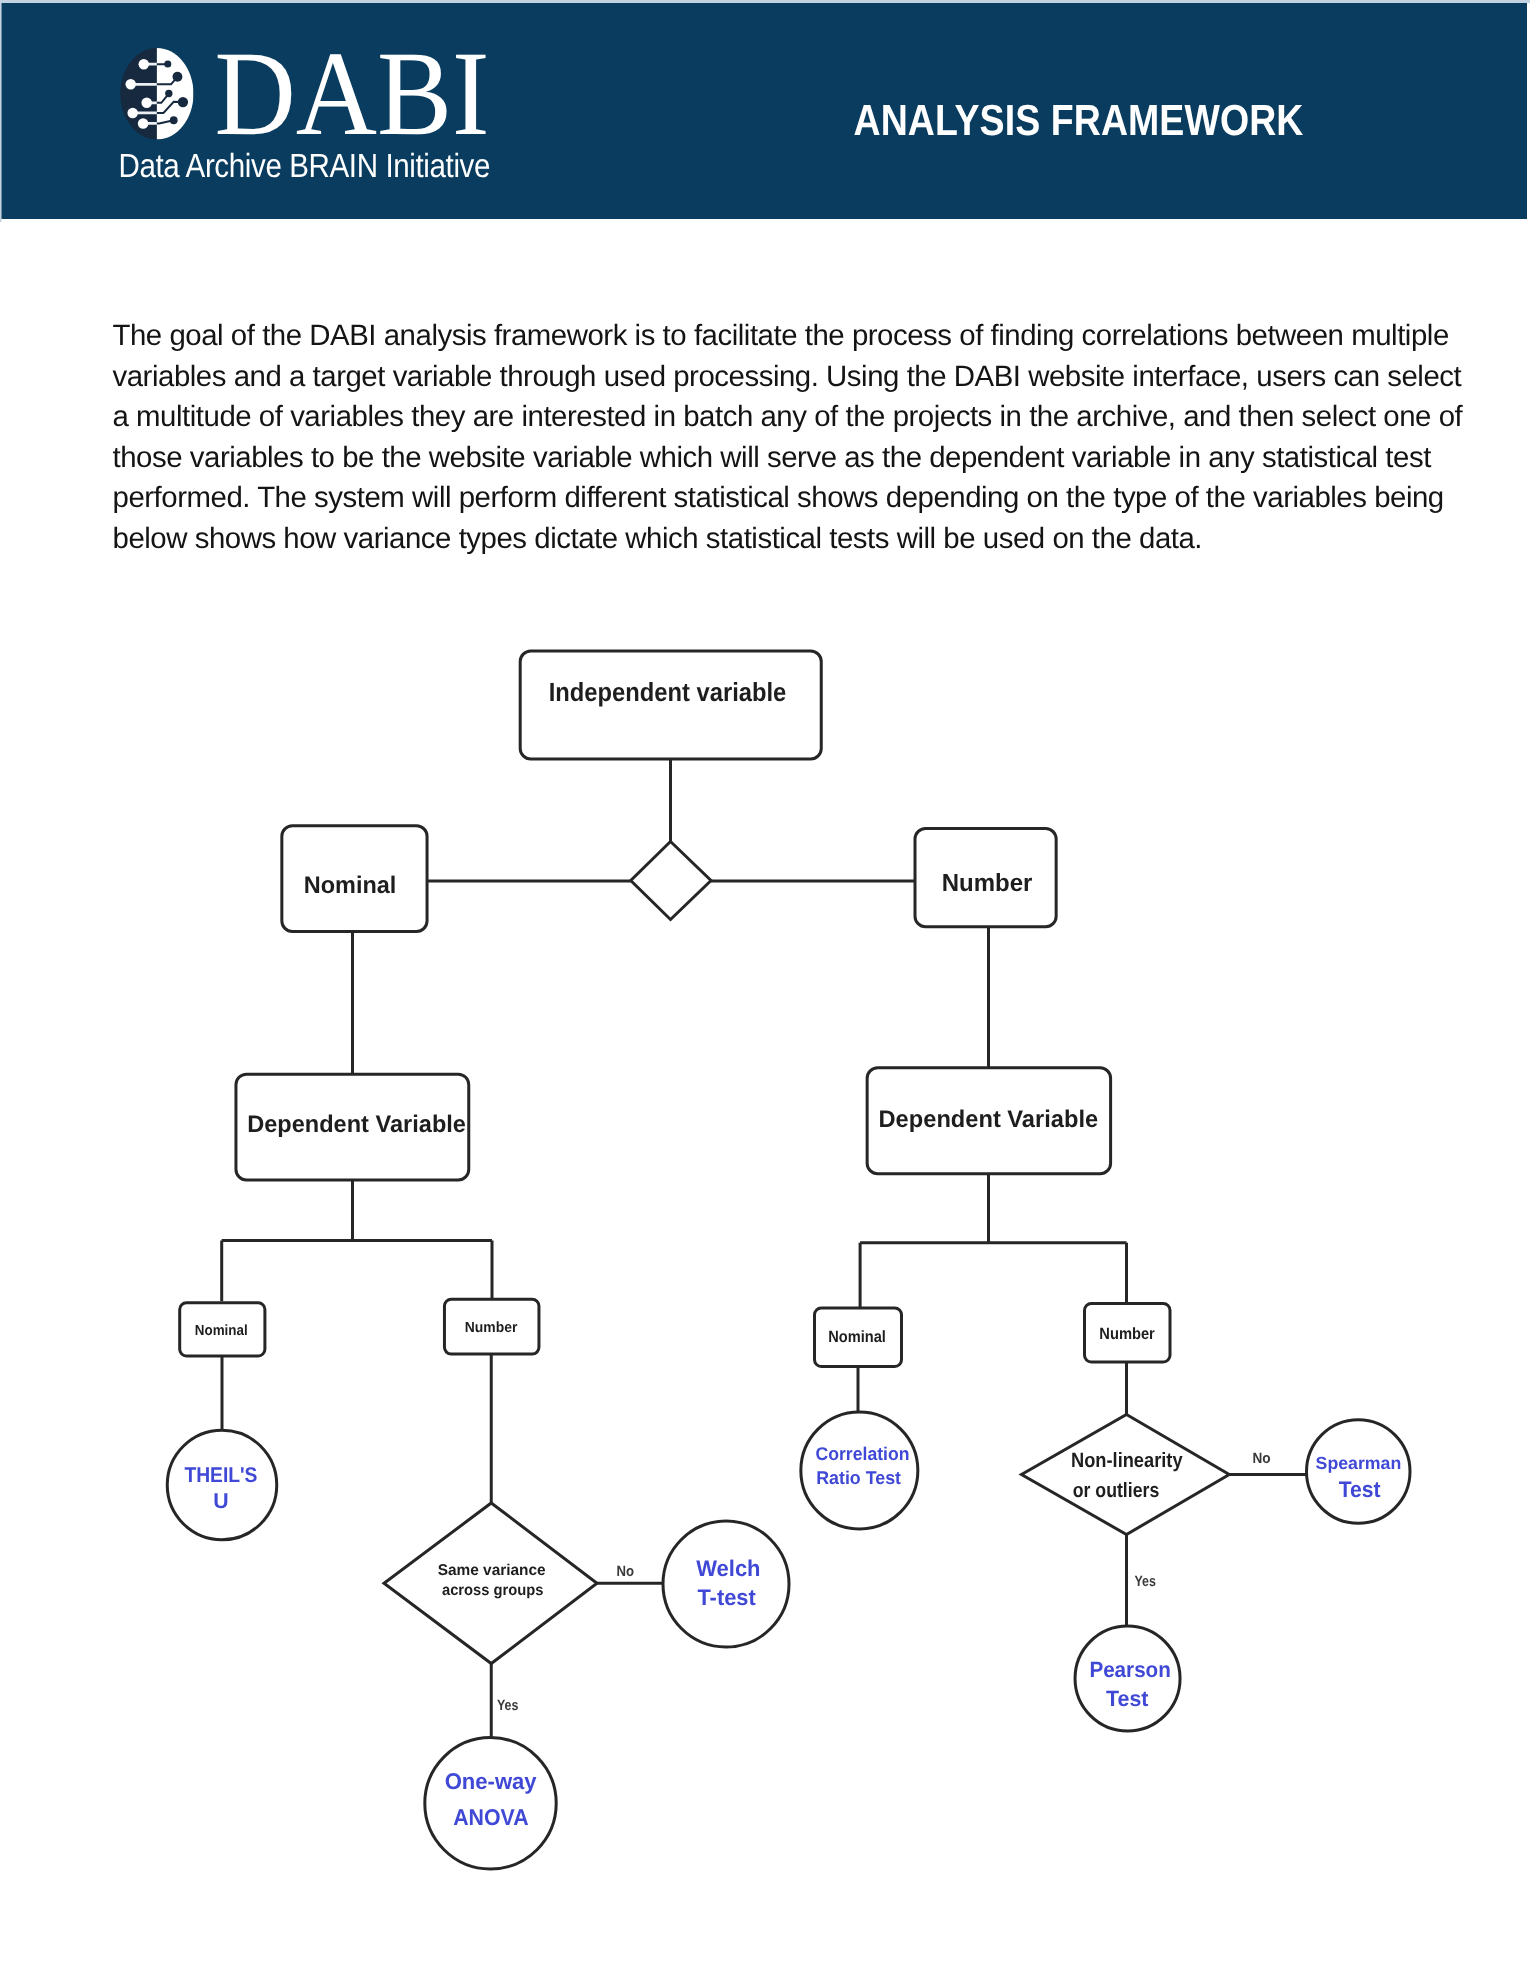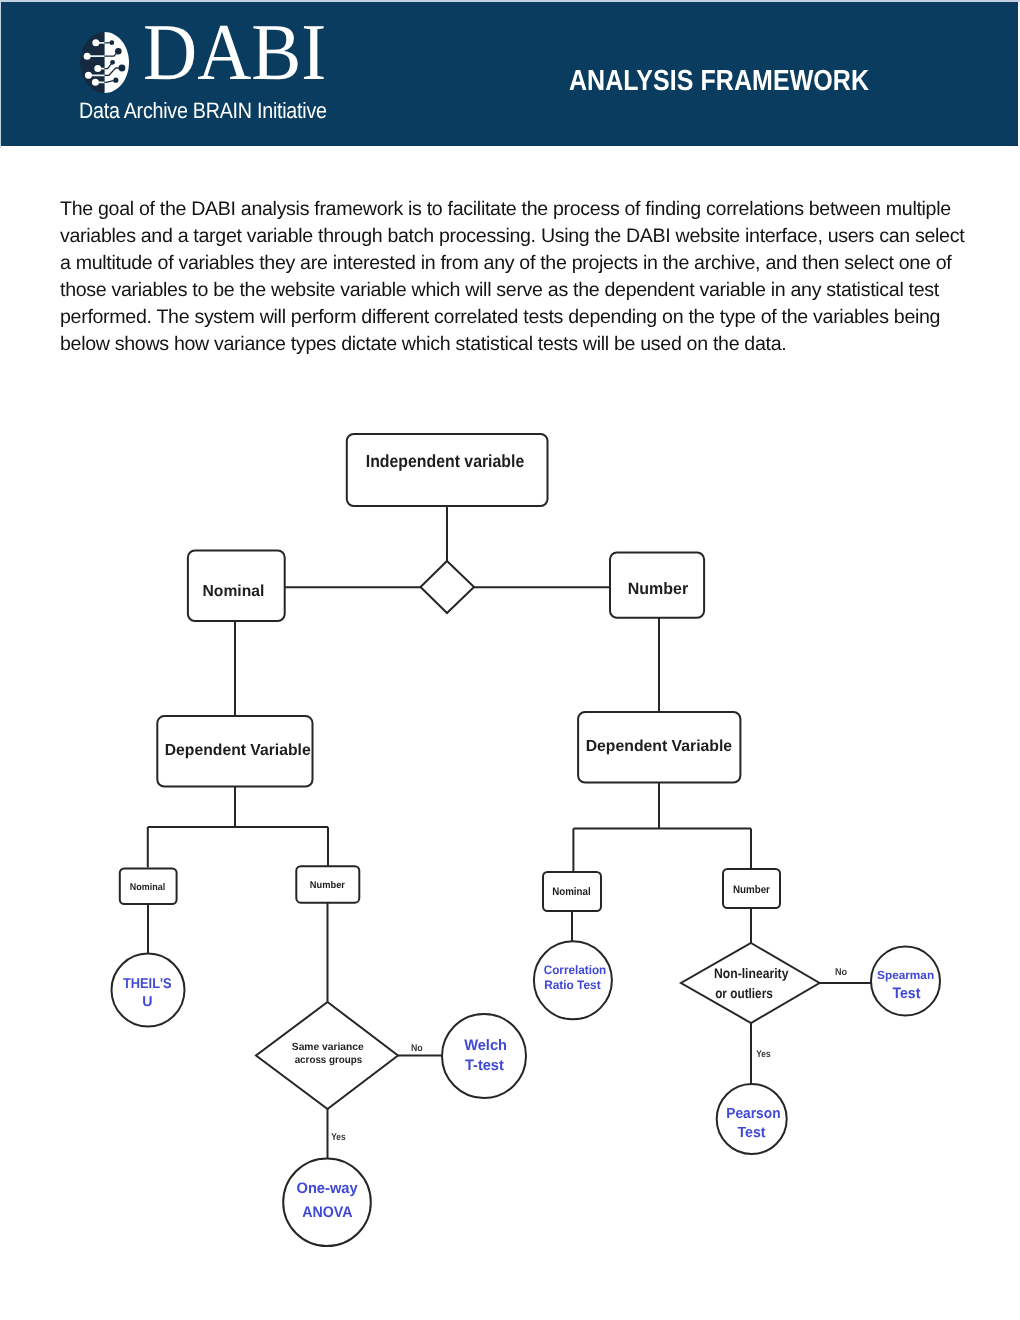--- a/index.html
+++ b/index.html
@@ -6,41 +6,41 @@
   html,body{margin:0;padding:0;}
   body{width:1020px;height:1320px;background:#ffffff;font-family:"Liberation Sans",sans-serif;overflow:hidden;
         -webkit-font-smoothing:antialiased;text-rendering:geometricPrecision;}
   .page{position:relative;width:1020px;height:1320px;background:#fff;box-sizing:border-box;}
 
   
   .header{position:absolute;left:1px;top:2px;width:1017px;height:144px;background:#093c5e;}
   .page-edge{position:absolute;left:0;top:0;width:1020px;height:2px;background:#c3d2e0;}
   .page-edge-l{position:absolute;left:0;top:0;width:1px;height:148px;background:#c3d2e0;}
   .logo-block{position:absolute;left:78px;top:30px;}
-  .logo-row{display:flex;}
+  .logo-row{display:flex;align-items:flex-end;}
   .brain{width:50px;height:61px;display:block;margin-bottom:1px;}
   .brain-dark{fill:#16293e;}
   .brain-white{fill:#ffffff;}
   .wire path{fill:none;stroke-linecap:butt;stroke-linejoin:miter;}
   .wl{stroke:#eef1f4;stroke-width:3.6;}
   .wd{stroke:#16293e;stroke-width:2.6;}
   .dot-white{fill:#ffffff;}
   .dot-dark{fill:#16293e;}
   .wordmark{font-family:"Liberation Serif",serif;font-size:75px;line-height:1;color:#fff;
             letter-spacing:0px;margin-left:14px;height:52px;position:relative;}
   .wordmark>span{position:absolute;left:0;bottom:-9px;display:block;transform:scaleY(1.075);transform-origin:left bottom;}
   .subtitle{font-family:"Liberation Sans",sans-serif;font-size:19.7px;color:#fff;margin-top:5px;letter-spacing:-0.25px;
             transform:scaleY(1.13);transform-origin:left top;}
   .header-title{position:absolute;left:568px;top:65px;
                 font-family:"Liberation Sans",sans-serif;font-weight:bold;font-size:25px;color:#fff;
                 letter-spacing:0.05px;line-height:1;transform:scaleY(1.16);transform-origin:left top;
                 white-space:nowrap;}
 
   
-  .body-text{position:absolute;left:60px;top:196px;width:920px;margin:0;
+  .body-text{position:absolute;left:60px;top:196px;width:920px;margin:15px;
              font-family:"Liberation Sans",sans-serif;font-size:19.6px;line-height:27px;
              color:#141414;text-align:left;letter-spacing:-0.31px;word-spacing:0px;}
   .bl{display:block;white-space:nowrap;}
 
   
   .flow{position:absolute;left:0;top:0;width:1020px;height:1320px;}
   .flow .bx{fill:#ffffff;stroke:#262626;stroke-width:2;}
   .flow .lnk path{fill:none;stroke:#262626;stroke-width:2;}
   .flow text{font-family:"Liberation Sans",sans-serif;text-anchor:middle;}
   .lbl{fill:#1e1e1e;font-weight:bold;}
@@ -97,24 +97,24 @@
             <span>DABI</span>
           </div>
       </div>
       <div class="subtitle">Data Archive BRAIN Initiative</div>
     </div>
     <div class="header-title">ANALYSIS FRAMEWORK</div>
   </div>
 
   <p class="body-text">
     <span class="bl">The goal of the DABI analysis framework is to facilitate the process of finding correlations between multiple</span>
-    <span class="bl">variables and a target variable through batch processing. Using the DABI website interface, users can select</span>
-    <span class="bl">a multitude of variables they are interested in from any of the projects in the archive, and then select one of</span>
+    <span class="bl">variables and a target variable through used processing. Using the DABI website interface, users can select</span>
+    <span class="bl">a multitude of variables they are interested in batch any of the projects in the archive, and then select one of</span>
     <span class="bl">those variables to be the website variable which will serve as the dependent variable in any statistical test</span>
-    <span class="bl">performed. The system will perform different correlated tests depending on the type of the variables being</span>
+    <span class="bl">performed. The system will perform different statistical shows depending on the type of the variables being</span>
     <span class="bl">below shows how variance types dictate which statistical tests will be used on the data.</span>
   </p>
 
   <svg class="flow" viewBox="0 0 1020 1320" width="1020" height="1320">
 
     <g class="lnk">
       <path d="M447 506 L447 561"></path>
       <path d="M420.5 587.3 L284.7 587.3"></path>
       <path d="M474 587.3 L610 587.3"></path>
       <path d="M235 621 L235 716.1"></path>

